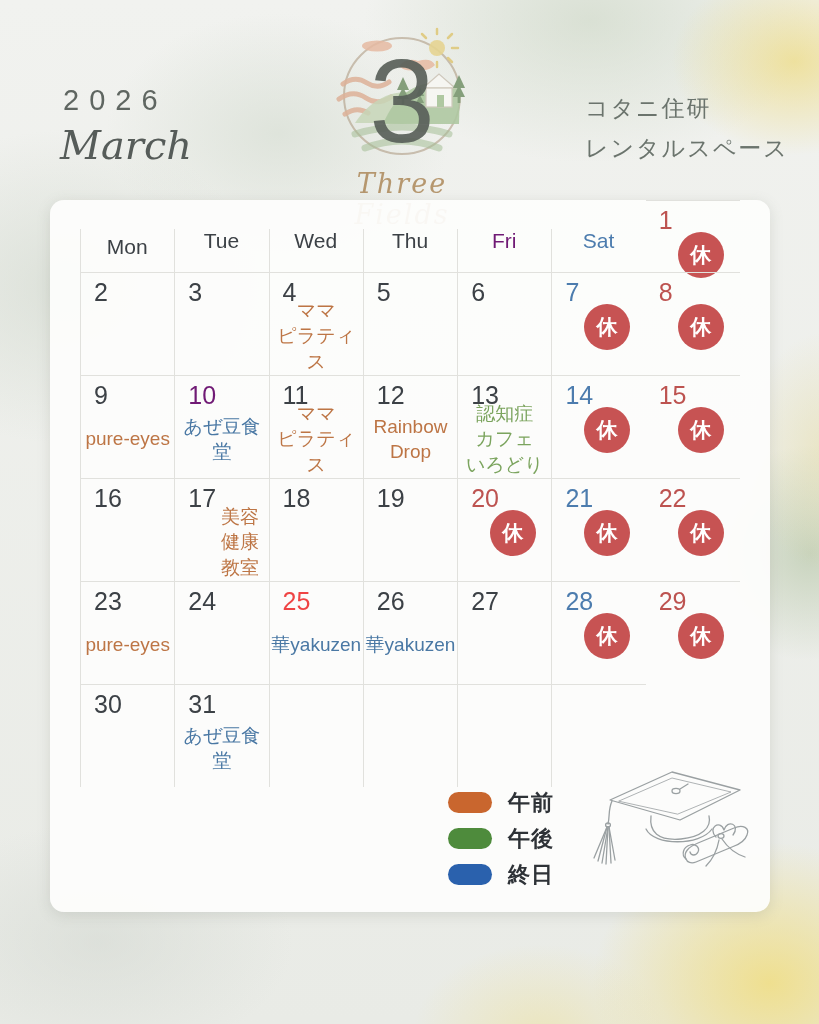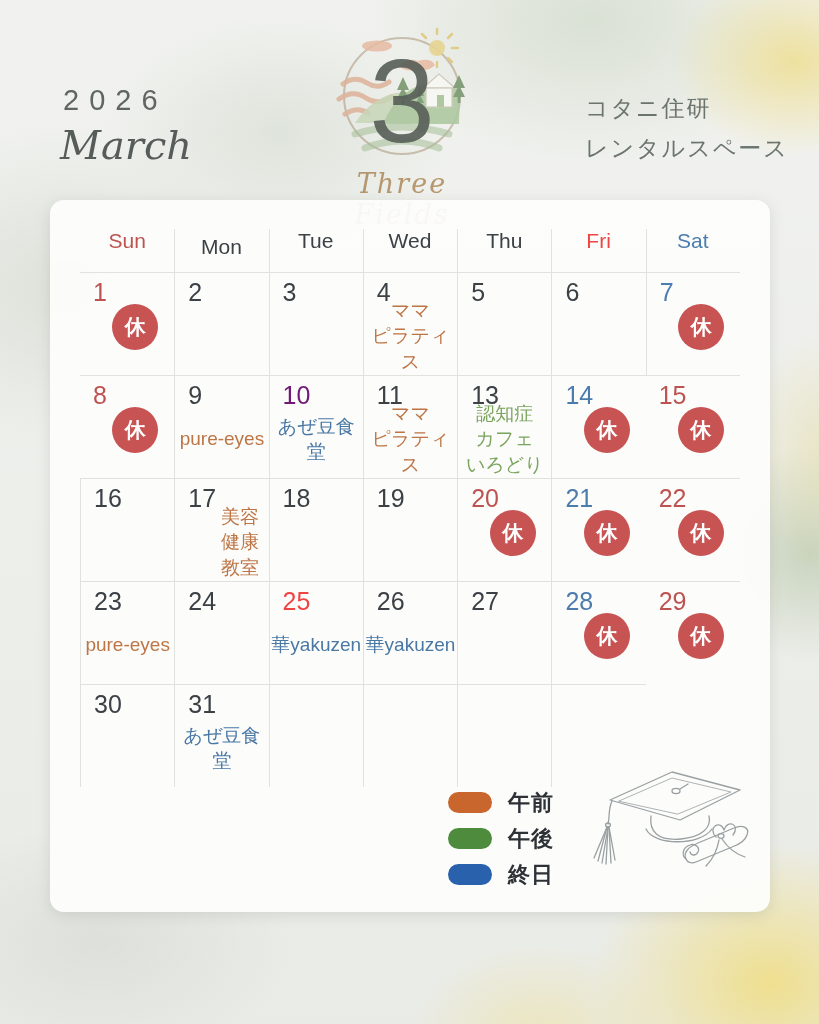--- a/index.html
+++ b/index.html
@@ -156,37 +156,34 @@
     <div class="brand">Three Fields</div>
   </div>
 
   <div class="org">
     <div>コタニ住研</div>
     <div>レンタルスペース</div>
   </div>
 
   <div class="card">
     <div class="grid" id="cal-grid">
-        <div class="dow first">
-          <span style="color: rgb(189, 83, 80);">Sun</span>
-        </div>
         <div class="dow">
           <span style="color: rgb(60, 65, 70); margin-top: 11px;">Mon</span>
         </div>
         <div class="dow">
           <span style="color: rgb(60, 65, 70);">Tue</span>
         </div>
         <div class="dow">
           <span style="color: rgb(60, 65, 70);">Wed</span>
         </div>
         <div class="dow">
           <span style="color: rgb(60, 65, 70);">Thu</span>
         </div>
         <div class="dow">
-          <span style="color: #ef4444;">Fri</span>
+          <span style="color: #701a75;">Fri</span>
         </div>
         <div class="dow">
           <span style="color: rgb(76, 124, 174);">Sat</span>
         </div>
         <div class="cell first">
           <span class="dnum" style="color: rgb(189, 83, 80);">1</span>
           <div class="badge" style="background: rgb(199, 83, 83);">休</div>
         </div>
         <div class="cell">
           <span class="dnum" style="color: rgb(60, 65, 70);">2</span>
@@ -225,20 +222,27 @@
           <span class="dnum" style="color: #701a75;">10</span>
           <div class="evt" style="color: rgb(74, 120, 164);">
             <div>あぜ豆食堂</div>
           </div>
         </div>
         <div class="cell">
           <span class="dnum" style="color: rgb(60, 65, 70);">11</span>
           <div class="evt" style="color: rgb(189, 117, 69);">
             <div>ママ</div>
             <div>ピラティス</div>
+          </div>
+        </div>
+        <div class="cell">
+          <span class="dnum" style="color: rgb(60, 65, 70);">12</span>
+          <div class="evt" style="color: rgb(189, 117, 69);">
+            <div>Rainbow</div>
+            <div>Drop</div>
           </div>
         </div>
         <div class="cell">
           <span class="dnum" style="color: rgb(60, 65, 70);">13</span>
           <div class="evt" style="color: rgb(123, 164, 94);">
             <div>認知症</div>
             <div>カフェ</div>
             <div>いろどり</div>
           </div>
         </div>

